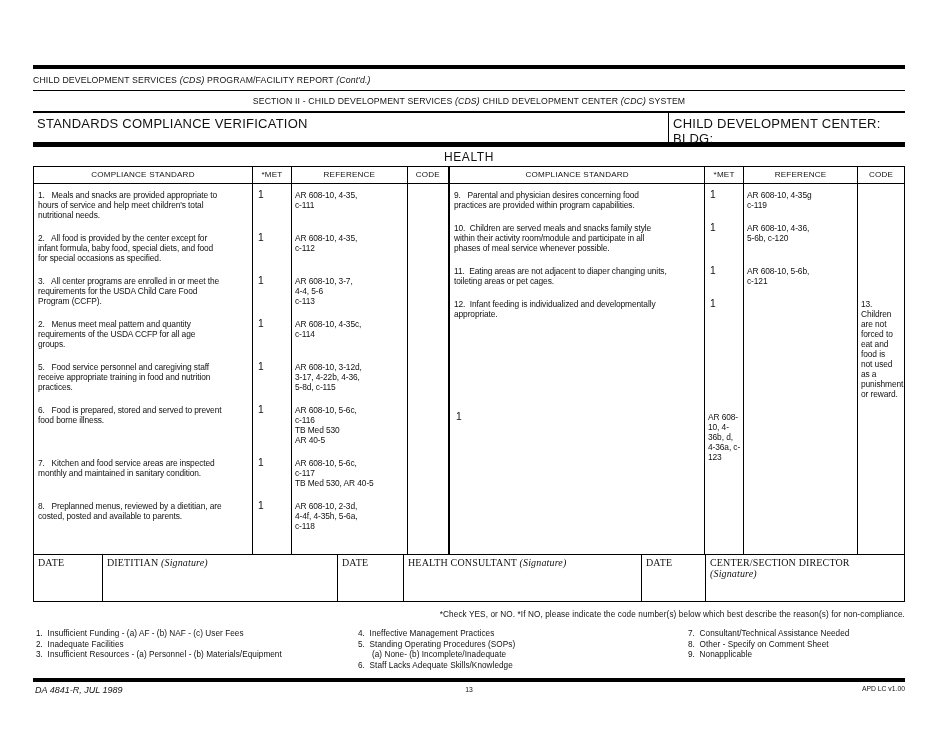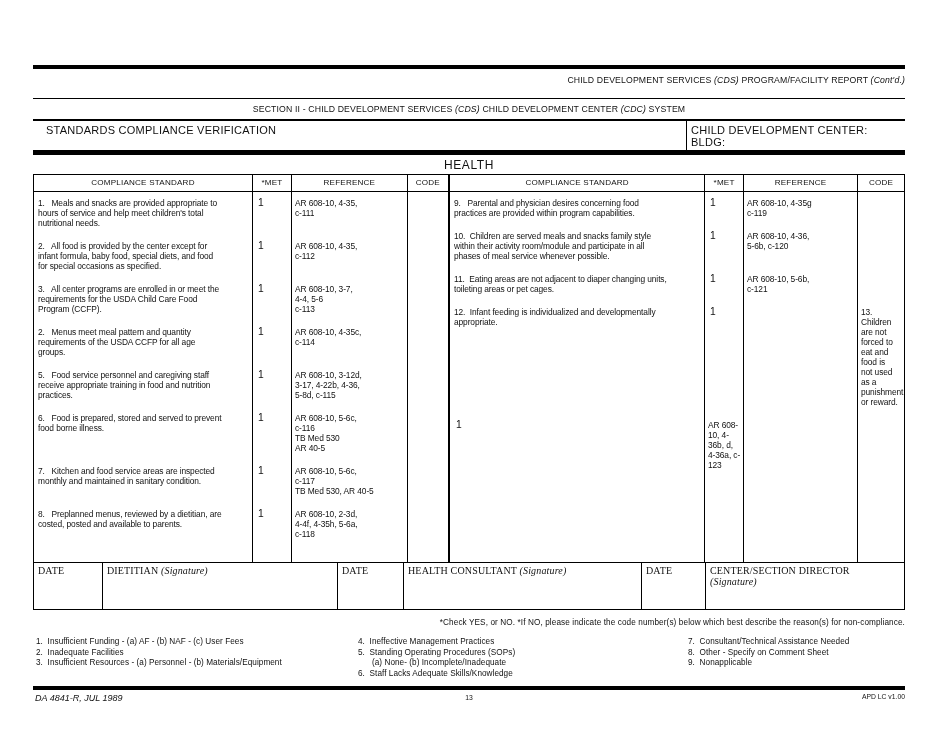--- a/index.html
+++ b/index.html
@@ -2,25 +2,25 @@
 <html><head>
 <meta charset="utf-8">
 <style>
   html,body { margin:0; padding:0; background:#e8e8e8; }
   .page { width:950px; height:735px; background:#ffffff; position:relative; overflow:hidden; color:#111; }
   .doc { position:absolute; left:33px; top:65px; width:872px; font-family:"Liberation Sans", sans-serif; color:#111; }
   .bar { background:#000; height:4px; }
   .it { font-style: italic; }
   .blk { display:block; }
 
-  .title-row { text-align:right; font-size:8.7px; letter-spacing:0.15px; padding:6px 0 13px 0; border-bottom:1.4px solid #000; }
+  .title-row { text-align:left; font-size:8.7px; letter-spacing:0.15px; padding:6px 0 5px 0; border-bottom:1.4px solid #000; }
   .section-row { text-align:center; font-size:8.7px; letter-spacing:0.15px; padding:5px 0 5px 0; border-bottom:2.2px solid #000; }
 
   .verify-row { display:flex; height:29px; border-bottom:1.2px solid #000; }
-  .verify-cell { font-size:11px; letter-spacing:0.25px; padding:3px 0 0 4px; box-sizing:border-box;margin-left:9px; }
+  .verify-cell { font-size:13px; letter-spacing:0.25px; padding:3px 0 0 4px; box-sizing:border-box; }
   .verify-left { width:635px; }
   .verify-right { flex:1; border-left:1px solid #000; }
 
   .health-title { text-align:center; font-size:12px; letter-spacing:0.6px; padding:3px 0 2px 0; }
 
   .maintable { border:1.2px solid #000; }
   .thead { display:flex; border-bottom:1.1px solid #000; height:16px; align-items:stretch; font-size:8.1px; letter-spacing:0.2px; }
   .th { text-align:center; line-height:16px; box-sizing:border-box; }
   .bl { border-left:1.1px solid #000; }
   .w-lstd{width:218px} .w-met{width:39px} .w-lref{width:116px} .w-lcode{width:41px}

